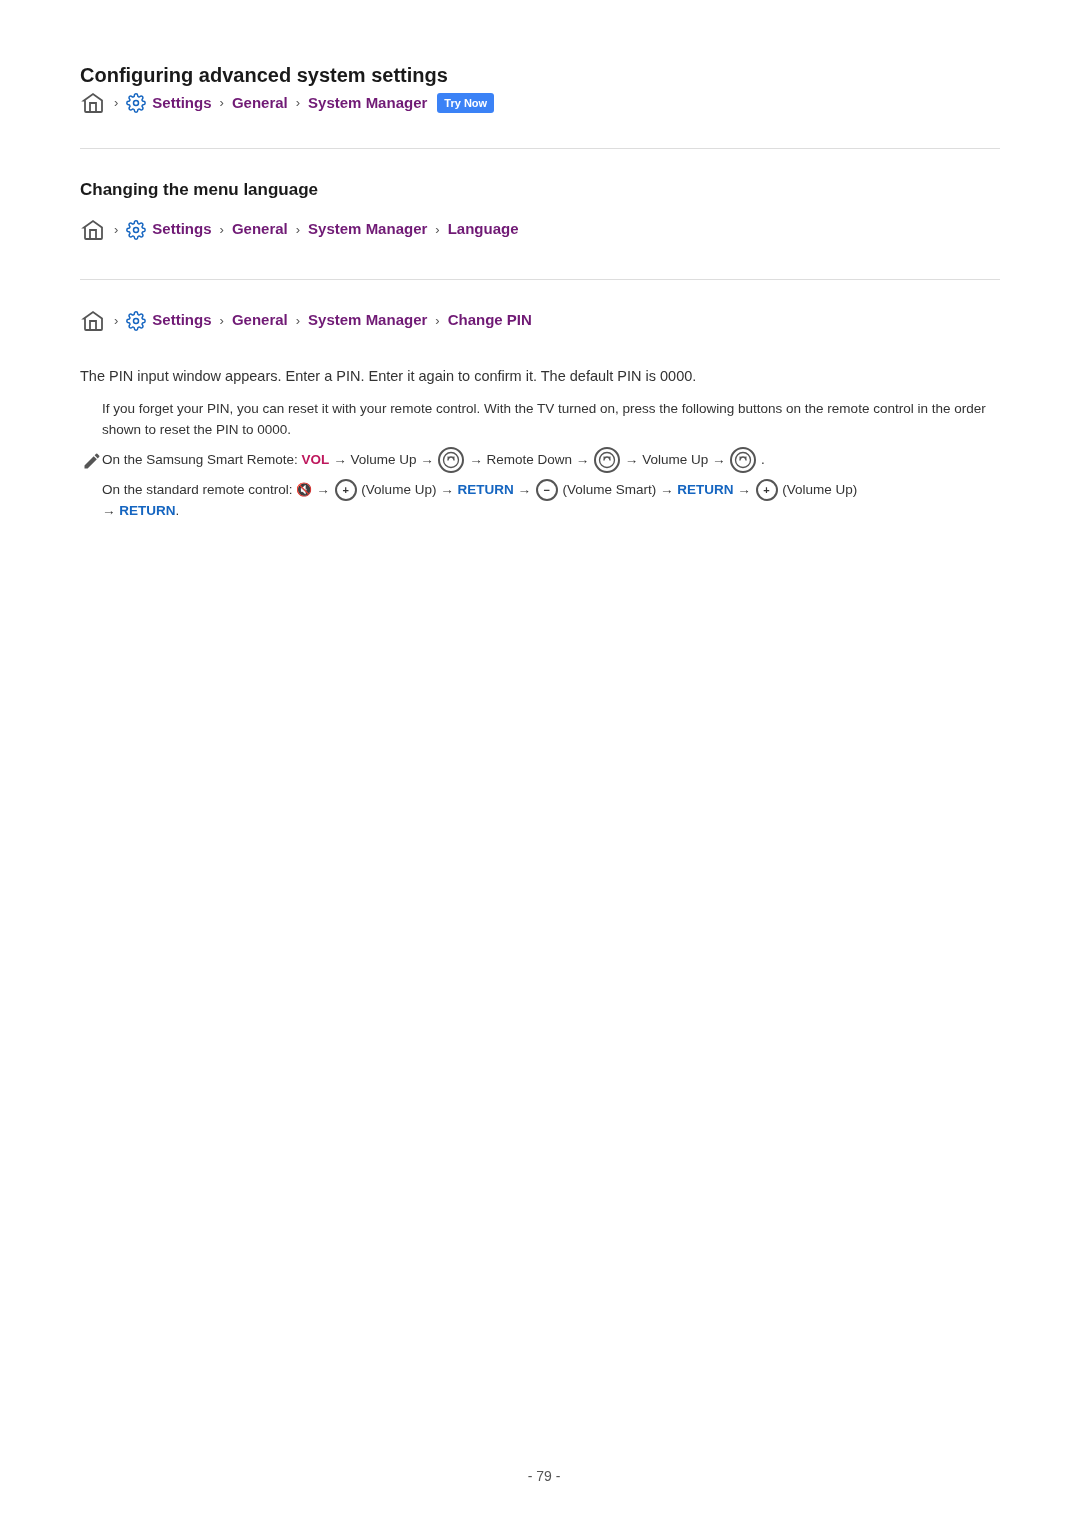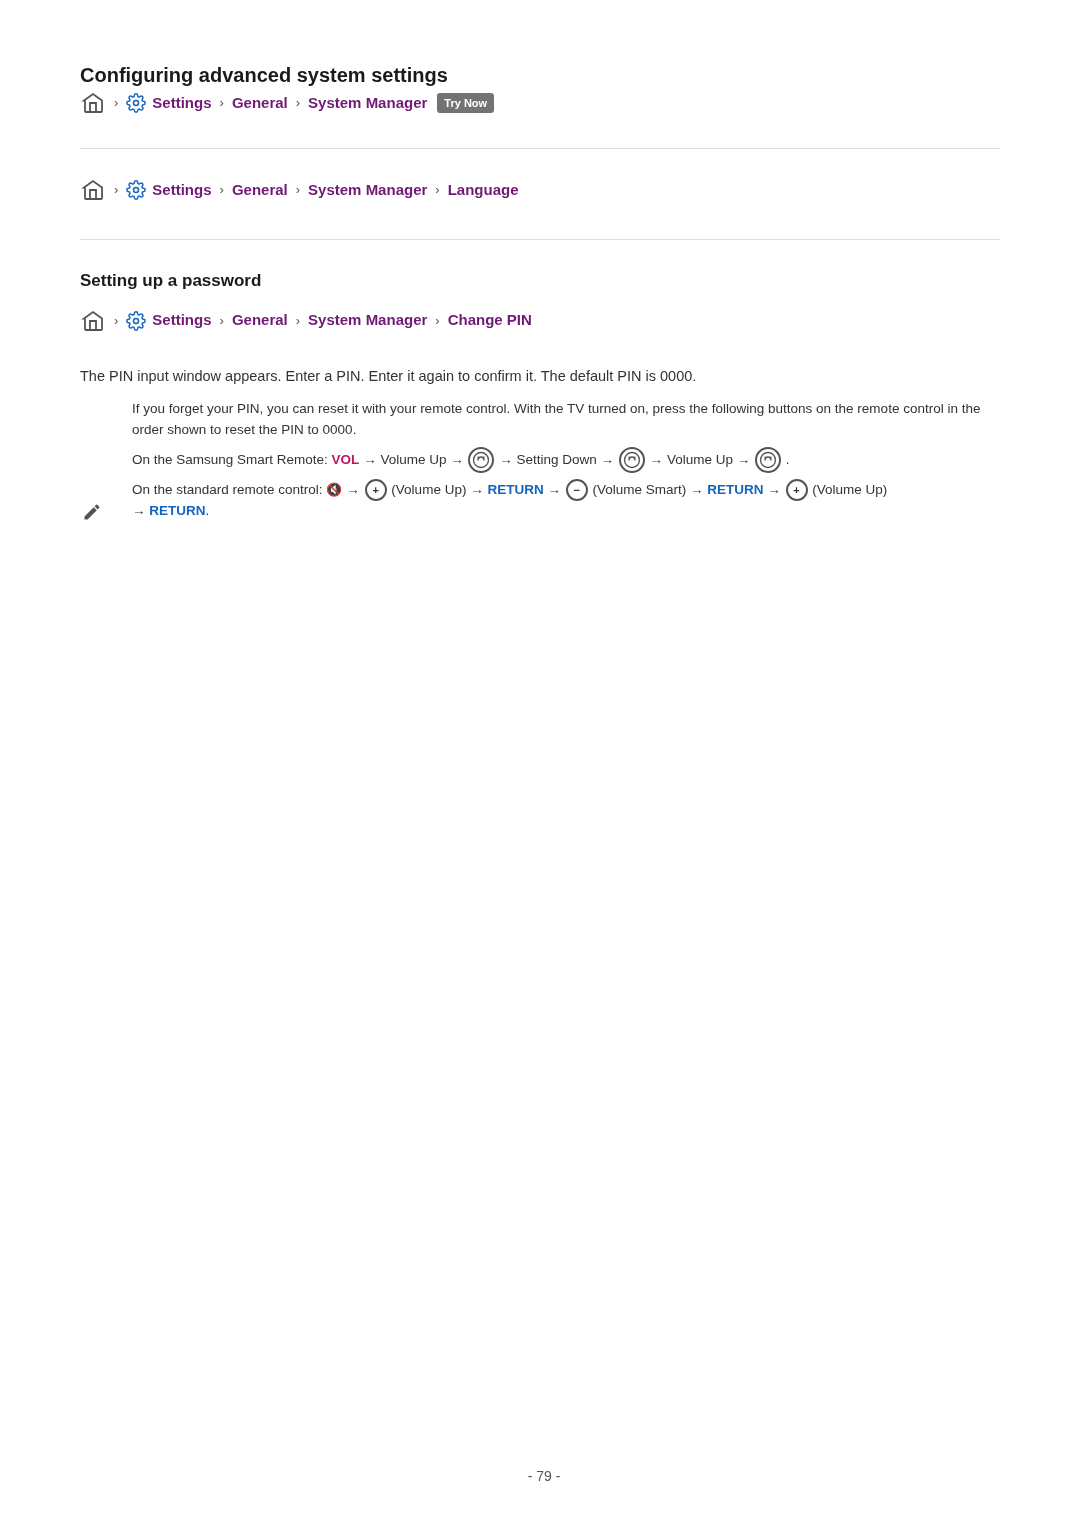--- a/index.html
+++ b/index.html
@@ -57,21 +57,21 @@
       font-size: 13px;
       margin: 0 2px;
     }
 
     .nav-link {
       color: #701a75;
       font-weight: 700;
     }
 
     .try-now-badge {
-      background: #737373;
+      background: #3b82f6;
       color: white;
       font-size: 11px;
       font-weight: 600;
       padding: 2px 7px;
       border-radius: 3px;
       margin-left: 4px;
       vertical-align: middle;
     }
 
     .section-heading {
@@ -80,22 +80,22 @@
       color: #1a1a1a;
       margin-bottom: 14px;
     }
 
     .section-block {
       margin-bottom: 36px;
     }
 
     .note-block {
       display: flex;
-      align-items: flex-end;
-      gap: 30px;
+      align-items: center;
+      gap: 0;
       margin-top: 0;
       padding-left: 2px;
     }
 
     .note-icon {
       flex-shrink: 0;
       margin-top: 2px;
     }
 
     .note-icon svg {
@@ -211,20 +211,21 @@
   <span class="nav-chevron">›</span>
   <span class="nav-link">General</span>
   <span class="nav-chevron">›</span>
   <span class="nav-link">System Manager</span>
   <span class="try-now-badge">Try Now</span>
 </div>
 
 <hr class="divider-line">
 
 <div class="section-block">
+  <h2 class="section-heading">Changing the menu language</h2>
 
   <div class="nav-path">
     <span class="nav-home-icon">
       <svg viewBox="0 0 24 24" fill="none" stroke="#555" stroke-width="1.8">
         <path d="M3 9.5L12 3l9 6.5V20a1 1 0 01-1 1H5a1 1 0 01-1-1V9.5z"></path>
         <path d="M9 21V12h6v9"></path>
       </svg>
     </span>
     <span class="nav-chevron">›</span>
     <span class="nav-gear-icon">
@@ -239,21 +240,20 @@
     <span class="nav-chevron">›</span>
     <span class="nav-link">System Manager</span>
     <span class="nav-chevron">›</span>
     <span class="nav-link">Language</span>
   </div>
 </div>
 
 <hr class="divider-line">
 
 <div class="section-block">
-  <h2 class="section-heading">Setting up a password</h2>
 
   <div class="nav-path">
     <span class="nav-home-icon">
       <svg viewBox="0 0 24 24" fill="none" stroke="#555" stroke-width="1.8">
         <path d="M3 9.5L12 3l9 6.5V20a1 1 0 01-1 1H5a1 1 0 01-1-1V9.5z"></path>
         <path d="M9 21V12h6v9"></path>
       </svg>
     </span>
     <span class="nav-chevron">›</span>
     <span class="nav-gear-icon">
@@ -289,21 +289,21 @@
         <span> → </span>
         
         <span class="inline-samsung-btn">
           <svg viewBox="0 0 24 24" fill="none" stroke="#555" stroke-width="1.8">
             <path d="M12 2C6.48 2 2 6.48 2 12s4.48 10 10 10 10-4.48 10-10S17.52 2 12 2z"></path>
             <path d="M8 12c0-2.21 1.79-4 4-4s4 1.79 4 4" stroke-linecap="round"></path>
             <path d="M15 10l1-2M9 10l-1-2" stroke-linecap="round"></path>
           </svg>
         </span>
         <span> → </span>
-        <span>Setting Down</span>
+        <span>Remote Down</span>
         <span> → </span>
         <span class="inline-samsung-btn">
           <svg viewBox="0 0 24 24" fill="none" stroke="#555" stroke-width="1.8">
             <path d="M12 2C6.48 2 2 6.48 2 12s4.48 10 10 10 10-4.48 10-10S17.52 2 12 2z"></path>
             <path d="M8 12c0-2.21 1.79-4 4-4s4 1.79 4 4" stroke-linecap="round"></path>
             <path d="M15 10l1-2M9 10l-1-2" stroke-linecap="round"></path>
           </svg>
         </span>
         <span> → </span>
         <span>Volume Up</span>

